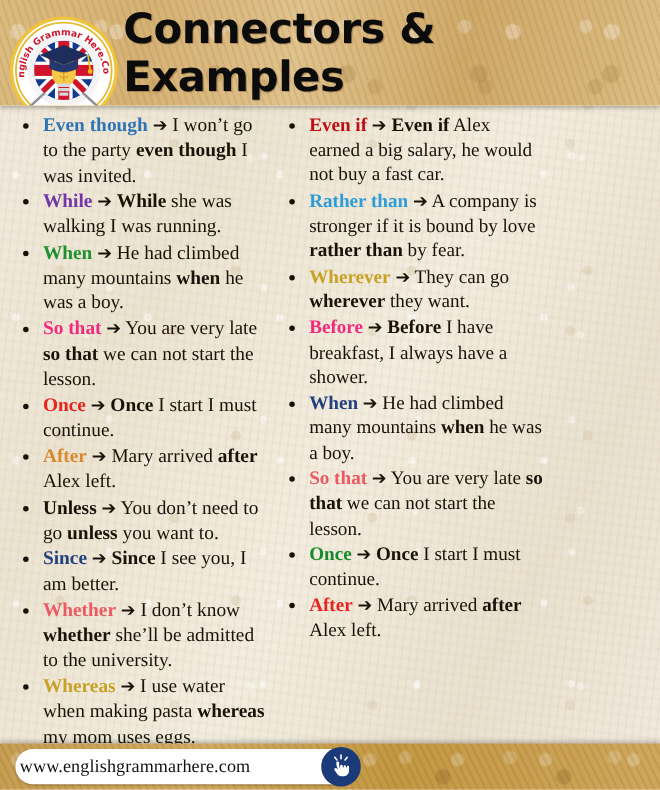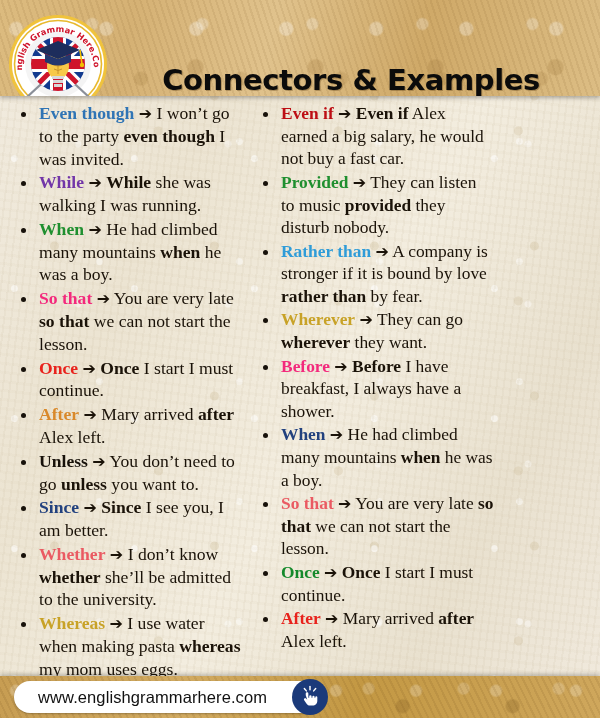--- a/index.html
+++ b/index.html
@@ -41,24 +41,23 @@
     overflow:hidden;
   }
   .header:after{
     content:"";position:absolute;inset:0;
     background:repeating-linear-gradient(72deg, rgba(120,85,35,.10) 0 2px, rgba(255,255,255,0) 2px 6px);
   }
   .title{
     position:absolute;left:112px;top:0;width:478px;height:96px;
     display:flex;align-items:center;justify-content:center;
     font-family:"DejaVu Sans", sans-serif;
-    font-weight:bold;font-size:29px;color:#0b0b0b;letter-spacing:-.4px;
+    font-weight:bold;font-size:38px;color:#0b0b0b;letter-spacing:-.4px;
     text-shadow:1px 1px 0 rgba(90,60,20,.35);
     z-index:3;
-    margin-top:32px;
   }
 
   
   .logo{
     position:absolute;left:8px;top:14px;width:100px;height:100px;z-index:4;
   }
 
   
   .cols{position:absolute;left:0;top:96px;width:500px;height:580px;display:flex;z-index:2;}
   .col{box-sizing:border-box;}
@@ -99,23 +98,23 @@
     content:"";position:absolute;inset:0;
     background:repeating-linear-gradient(64deg, rgba(110,75,25,.12) 0 2px, rgba(255,255,255,0) 2px 6px);
   }
   .url-pill{
     position:absolute;left:14px;top:5px;height:32px;width:312px;
     background:#ffffff;border-radius:16px;
     display:flex;align-items:center;z-index:2;
     box-shadow:0 1px 2px rgba(0,0,0,.25);
   }
   .url-text{
-    font-family:Liberation Sans, sans-serif;
+    font-family:Liberation Serif, serif;
     font-size:16.5px;color:#111;letter-spacing:.1px;
-    margin-left:24px;
+    margin-left:4px;
   }
   .click-badge{
     position:absolute;right:-2px;top:-2px;width:36px;height:36px;border-radius:50%;
     background:#1b3a7a;display:flex;align-items:center;justify-content:center;
   }
 </style>
 </head>
 <body>
 
 <div class="page">
@@ -185,21 +184,20 @@
           <li><span class="kw" style="color: rgb(217, 137, 43);">After</span> <span class="arrow">➔</span> <span>Mary arrived </span><span class="b">after</span><span> Alex left.</span></li>
           <li><span class="kw" style="color: rgb(23, 17, 10);">Unless</span> <span class="arrow">➔</span> <span>You don’t need to go </span><span class="b">unless</span><span> you want to.</span></li>
           <li><span class="kw" style="color: rgb(34, 65, 126);">Since</span> <span class="arrow">➔</span> <span class="b">Since</span><span> I see you, I am better.</span></li>
           <li><span class="kw" style="color: rgb(234, 90, 98);">Whether</span> <span class="arrow">➔</span> <span>I don’t know </span><span class="b">whether</span><span> she’ll be admitted to the university.</span></li>
           <li><span class="kw" style="color: rgb(200, 162, 39);">Whereas</span> <span class="arrow">➔</span> <span>I use water when making pasta </span><span class="b">whereas</span><span> my mom uses eggs.</span></li>
         </ul>
     </div>
     <div class="col right">
       <ul class="list" id="right-list">
           <li><span class="kw" style="color: rgb(189, 14, 20);">Even if</span> <span class="arrow">➔</span> <span class="b">Even if</span><span> Alex earned a big salary, he would not buy a fast car.</span></li>
-          <li><span class="kw" style="color: rgb(31, 143, 47);">Provided</span> <span class="arrow">➔</span> <span>They can listen to music </span><span class="b">provided</span><span> they disturb nobody.</span></li>
           <li><span class="kw" style="color: rgb(47, 156, 216);">Rather than</span> <span class="arrow">➔</span> <span>A company is stronger if it is bound by love </span><span class="b">rather than</span><span> by fear.</span></li>
           <li><span class="kw" style="color: rgb(200, 162, 39);">Wherever</span> <span class="arrow">➔</span> <span>They can go </span><span class="b">wherever</span><span> they want.</span></li>
           <li><span class="kw" style="color: rgb(243, 41, 124);">Before</span> <span class="arrow">➔</span> <span class="b">Before</span><span> I have breakfast, I always have a shower.</span></li>
           <li><span class="kw" style="color: rgb(34, 65, 126);">When</span> <span class="arrow">➔</span> <span>He had climbed many mountains </span><span class="b">when</span><span> he was a boy.</span></li>
           <li><span class="kw" style="color: rgb(234, 90, 98);">So that</span> <span class="arrow">➔</span> <span>You are very late </span><span class="b">so that</span><span> we can not start the lesson.</span></li>
           <li><span class="kw" style="color: rgb(21, 137, 43);">Once</span> <span class="arrow">➔</span> <span class="b">Once</span><span> I start I must continue.</span></li>
           <li><span class="kw" style="color: rgb(232, 34, 28);">After</span> <span class="arrow">➔</span> <span>Mary arrived </span><span class="b">after</span><span> Alex left.</span></li>
         </ul>
     </div>
   </div>

